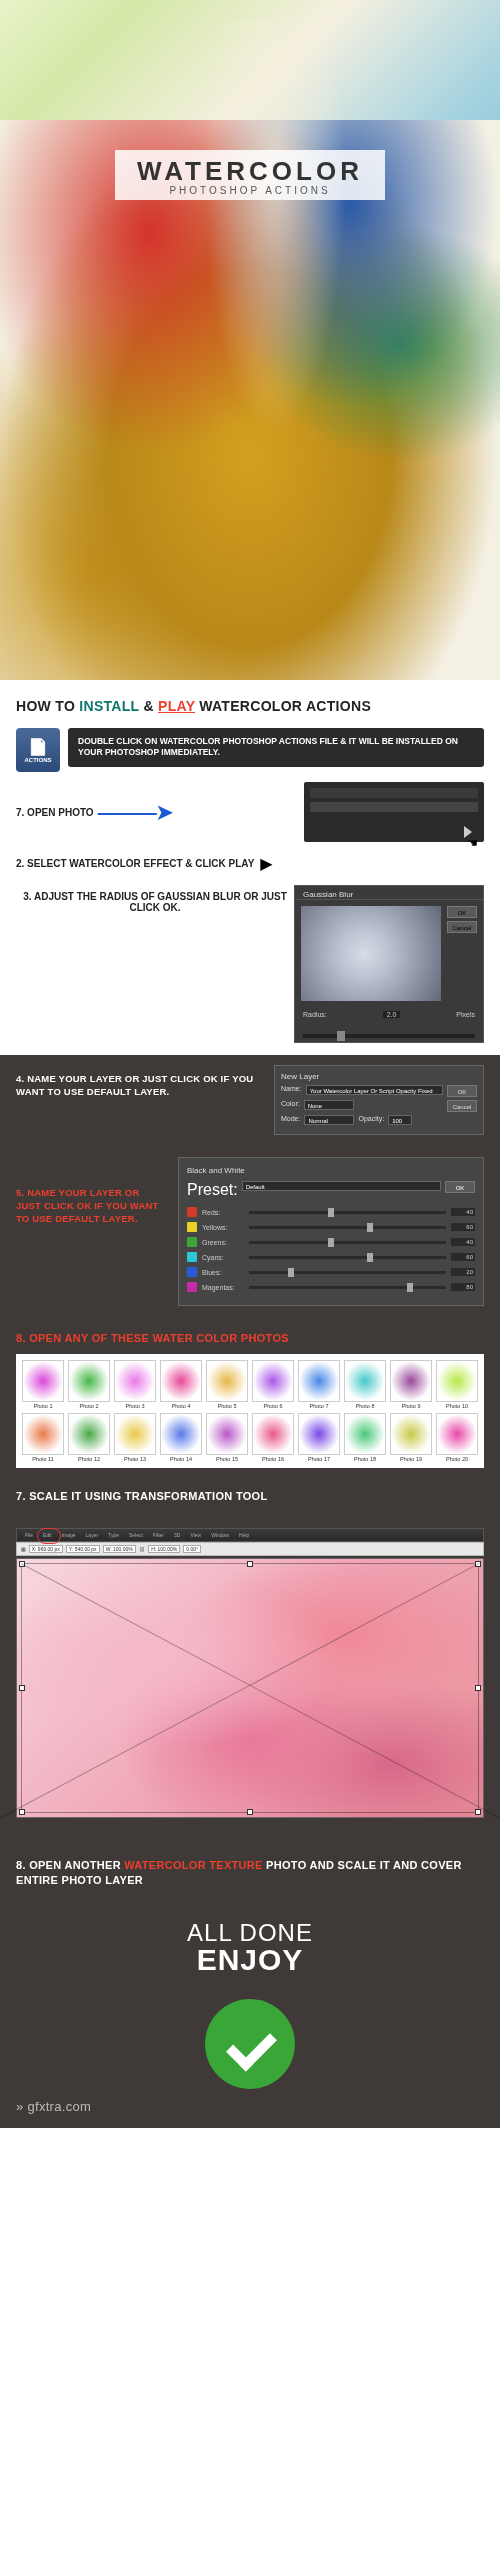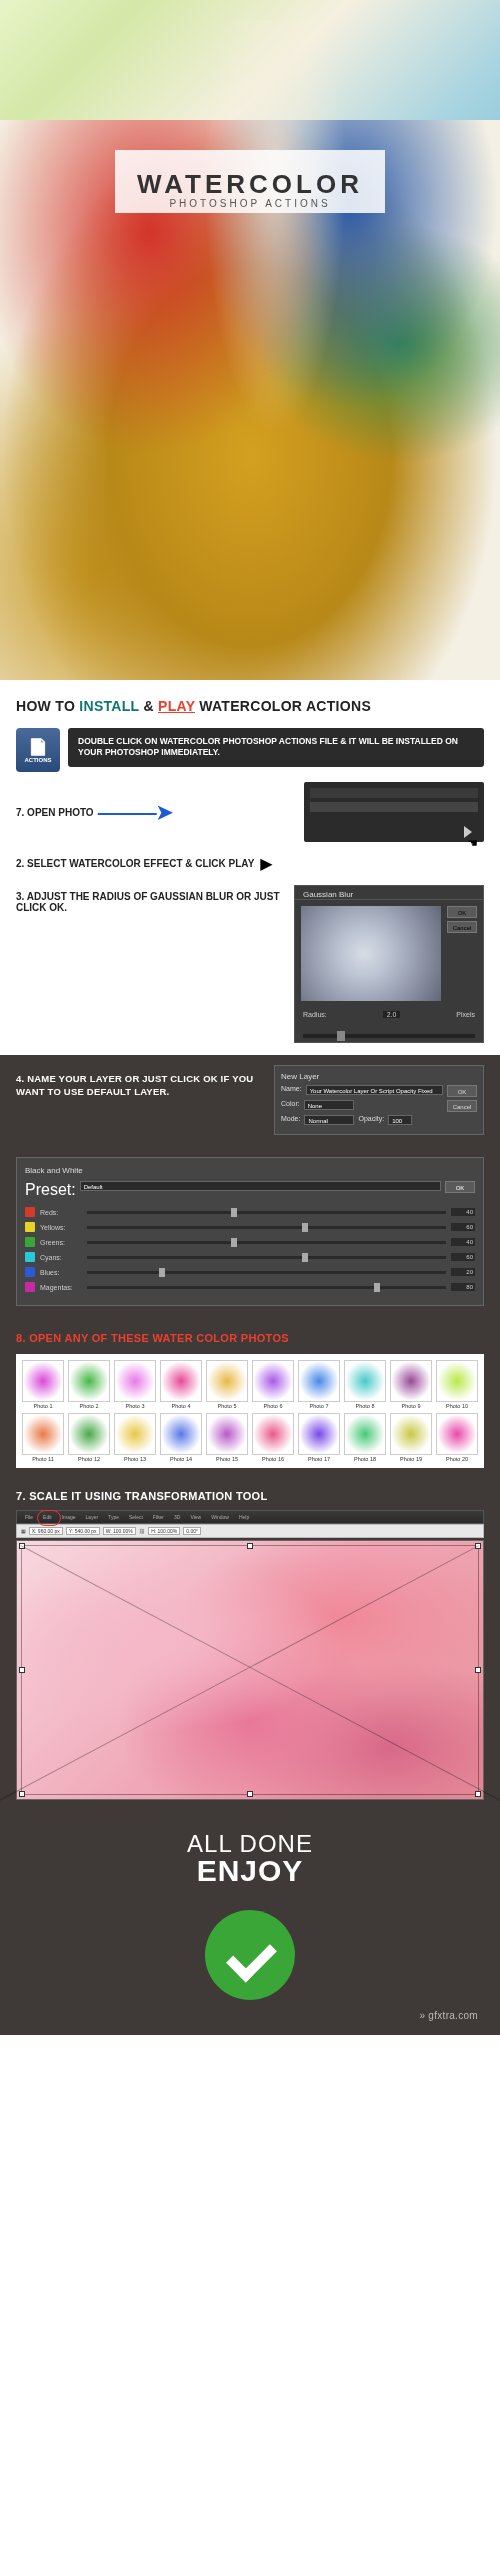--- a/index.html
+++ b/index.html
@@ -12,21 +12,21 @@
 .hero-bg-main { position: absolute; top: 120px; left: 0; right: 0; bottom: 0;
   background: radial-gradient(ellipse at 30% 20%, #d4332a 0%, transparent 35%),
               radial-gradient(ellipse at 70% 15%, #2a5aa8 0%, transparent 30%),
               radial-gradient(ellipse at 80% 40%, #3a8a4a 0%, transparent 25%),
               radial-gradient(ellipse at 50% 60%, #d4a020 0%, #b88818 40%, transparent 70%),
               radial-gradient(ellipse at 20% 80%, #c89820 0%, transparent 40%),
               #f4f0e4; }
 .hero-portrait { position: absolute; top: 20px; left: 30%; width: 50%; height: 90%;
   background: radial-gradient(ellipse at 50% 25%, rgba(245,240,220,0.8) 0%, transparent 40%); opacity: 0.9; }
 .hero-title-wrap { position: absolute; top: 150px; left: 0; right: 0; text-align: center; }
-.hero-title { display: inline-block; background: rgba(255,255,255,0.85); padding: 19px 22px 4px; }
+.hero-title { display: inline-block; background: rgba(255,255,255,0.85); padding: 6px 22px 4px; }
 .hero-title .t1 { font-size: 26px; font-weight: bold; letter-spacing: 4px; color: #333; }
 .hero-title .t2 { font-size: 10px; letter-spacing: 3px; color: #555; margin-top: -2px; }
 
 
 .white-section { background: #fff; padding: 18px 16px 12px; }
 .howto { font-size: 14px; font-weight: bold; letter-spacing: 0.3px; color: #222; margin-bottom: 14px; }
 .howto .inst { color: #0f766e; }
 .howto .play { color: #ee3e2e; text-decoration: underline; }
 
 .step-row { display: flex; align-items: flex-start; margin-bottom: 10px; font-size: 10px; font-weight: bold; color: #222; }
@@ -39,21 +39,21 @@
 .panel-actions::before { content: ""; position: absolute; top: 6px; left: 6px; right: 6px; height: 10px; background: #3a3a3a; }
 .panel-actions::after { content: ""; position: absolute; top: 20px; left: 6px; right: 6px; height: 10px; background: #444; }
 .arrow-blue { color: #1a5ad4; font-size: 20px; font-weight: bold; letter-spacing: -3px; margin: 0 4px; }
 .play-ico { position: absolute; bottom: 4px; right: 12px; width: 0; height: 0; border-left: 8px solid #ccc; border-top: 6px solid transparent; border-bottom: 6px solid transparent; }
 .cursor-ico { position: absolute; bottom: -8px; right: 6px; font-size: 12px; color: #000; }
 
 .step2-row { display: flex; align-items: center; margin-bottom: 12px; }
 .step2-text { font-size: 10px; font-weight: bold; color: #222; }
 
 .step3-row { display: flex; align-items: flex-start; margin-bottom: 0px; }
-.step3-text { font-size: 10px; font-weight: bold; color: #222; flex: 1; padding-top: 6px; }
+.step3-text { font-size: 10px; font-weight: bold; color: #222; flex: 1; padding-top: 6px; text-align: center; }
 .gaussian-panel { width: 190px; background: #3a3a3a; border: 1px solid #555; }
 .gaussian-img { height: 95px; background: radial-gradient(circle at 45% 50%, #d8dde5 0%, #b8c0d0 30%, #888ea0 70%, #606878 100%); margin: 6px; }
 .gaussian-ctrl { padding: 4px 8px 10px; font-size: 7px; color: #ccc; display: flex; justify-content: space-between; }
 .gaussian-title { font-size: 8px; color: #ddd; padding: 4px 8px 0; border-bottom: 1px solid #555; }
 .gaussian-slider { height: 4px; background: #222; margin: 6px 8px 4px; position: relative; }
 .gaussian-slider::after { content: ""; position: absolute; left: 20%; top: -3px; width: 8px; height: 10px; background: #888; }
 
 
 .dark-section { background: #3f3a37; color: #fff; padding: 0 16px; position: relative; }
 
@@ -75,21 +75,21 @@
 .bw-val { width: 24px; text-align: right; background: #2a2a2a; padding: 1px 2px; font-size: 6px; }
 
 .step6 { margin-top: 26px; }
 .step6-title { font-size: 11px; font-weight: bold; color: #ee3e2e; margin-bottom: 10px; letter-spacing: 0.3px; }
 .thumbs { display: flex; flex-wrap: wrap; gap: 4px; background: #fff; padding: 6px; }
 .thumb { width: calc((100% - 36px)/10); }
 .thumb-img { aspect-ratio: 1/1; border: 1px solid #ccc; }
 .thumb-lbl { font-size: 5.5px; color: #333; text-align: center; margin-top: 1px; white-space: nowrap; overflow: hidden; }
 
 .step7 { margin-top: 22px; }
-.step7-title { font-size: 11px; font-weight: bold; letter-spacing: 0.3px; margin-bottom: 8px; }
+.step7-title { font-size: 11px; font-weight: bold; letter-spacing: 0.3px; margin-bottom: 26px; }
 .toolbar-sim { height: 14px; background: linear-gradient(#3a3a3a,#2a2a2a); display: flex; align-items: center; gap: 6px; padding: 0 6px; font-size: 5px; color: #aaa; border: 1px solid #555; }
 .toolbar-sim .tb-item { padding: 0 2px; }
 .toolbar-sim .red-circ { position: relative; }
 .toolbar-sim .red-circ::after { content: ""; position: absolute; left: -4px; top: -4px; width: 22px; height: 14px; border: 1px solid #e33; border-radius: 8px; }
 .toolbar-opts { height: 14px; background: #e8e8e8; border: 1px solid #bbb; margin-top: 0; display: flex; align-items: center; gap: 3px; padding: 0 4px; font-size: 5px; color: #333; }
 .opt-field { background: #fff; border: 1px solid #aaa; padding: 0 2px; }
 
 .transform-canvas { height: 260px; background: radial-gradient(ellipse at 30% 40%, #f5b8c8 0%, transparent 40%),
   radial-gradient(ellipse at 70% 30%, #f08898 0%, transparent 35%),
   radial-gradient(ellipse at 50% 70%, #e87898 0%, transparent 40%),
@@ -110,21 +110,21 @@
 .step8 { margin-top: 40px; }
 .step8-title { font-size: 11px; font-weight: bold; letter-spacing: 0.3px; line-height: 1.4; }
 .step8-title .red { color: #ee3e2e; }
 
 .done { text-align: center; margin-top: 30px; }
 .done .l1 { font-size: 24px; font-weight: 300; letter-spacing: 1px; }
 .done .l2 { font-size: 30px; font-weight: 700; letter-spacing: 1px; margin-top: -4px; }
 .check { width: 90px; height: 90px; border-radius: 50%; background: #3aa637; margin: 22px auto 0; position: relative; }
 .check::after { content: ""; position: absolute; left: 24px; top: 42px; width: 18px; height: 34px; border-right: 10px solid #fff; border-bottom: 10px solid #fff; transform: rotate(45deg) translate(-6px,-18px); }
 
-.footer { text-align: right; font-size: 10px; color: #bbb; padding: 10px 6px 14px 0; letter-spacing: 0.3px; }
+.footer { text-align: left; font-size: 13px; color: #bbb; padding: 10px 6px 14px 0; letter-spacing: 0.3px; }
 
 
 .wc1{background:radial-gradient(circle,#d948d9,#fff 70%);}
 .wc2{background:radial-gradient(circle,#48b848,#fff 70%);}
 .wc3{background:radial-gradient(circle,#e878e8,#fff 70%);}
 .wc4{background:radial-gradient(circle,#e84898,#fff 70%);}
 .wc5{background:radial-gradient(circle,#e8b848,#fff 70%);}
 .wc6{background:radial-gradient(circle,#a858e8,#fff 70%);}
 .wc7{background:radial-gradient(circle,#4888e8,#fff 70%);}
 .wc8{background:radial-gradient(circle,#48c8c8,#fff 70%);}
@@ -229,20 +229,21 @@
       <div class="nl-row">
         <span>Mode:</span>
         <div class="nl-field" style="flex:0 0 50px;">Normal</div>
         <span>Opacity:</span>
         <div class="nl-field" style="flex:0 0 24px;">100</div>
       </div>
     </div>
   </div>
 
   <div class="step5-row">
+    <div class="step5-text">5. NAME YOUR LAYER OR JUST CLICK OK IF YOU WANT TO USE DEFAULT LAYER.</div>
     <div class="bw-panel">
       <div class="bw-title">
         <span>Black and White</span>
       </div>
       <div class="nl-row" style="margin-bottom:8px;">
         <span>Preset:</span>
         <div class="nl-field">Default</div>
         <div class="nl-btn">OK</div>
       </div>
       <div id="bw-sliders">
@@ -416,20 +417,25 @@
         <div class="handle h-ml"></div>
         <div class="handle h-mr"></div>
         <div class="handle h-bl"></div>
         <div class="handle h-bc"></div>
         <div class="handle h-br"></div>
       </div>
       <div class="tc-diag1"></div>
     </div>
   </div>
 
+  <div class="step8">
+    <div class="step8-title">
+      <span>8. OPEN ANOTHER </span><span class="red">WATERCOLOR TEXTURE</span><span> PHOTO AND SCALE IT AND COVER ENTIRE PHOTO LAYER</span>
+    </div>
+  </div>
 
   <div class="done">
     <div class="l1">ALL DONE</div>
     <div class="l2">ENJOY</div>
     <div class="check"></div>
   </div>
 
   <div class="footer">» gfxtra.com</div>
 </div>
 

